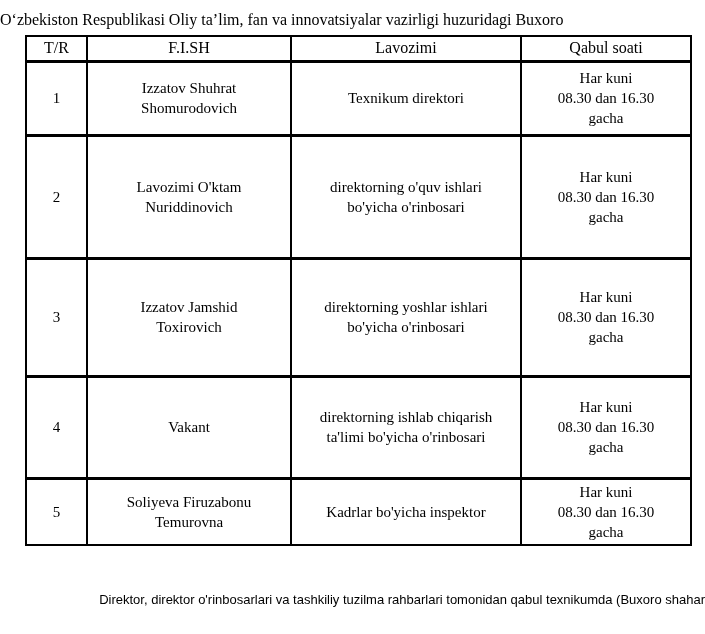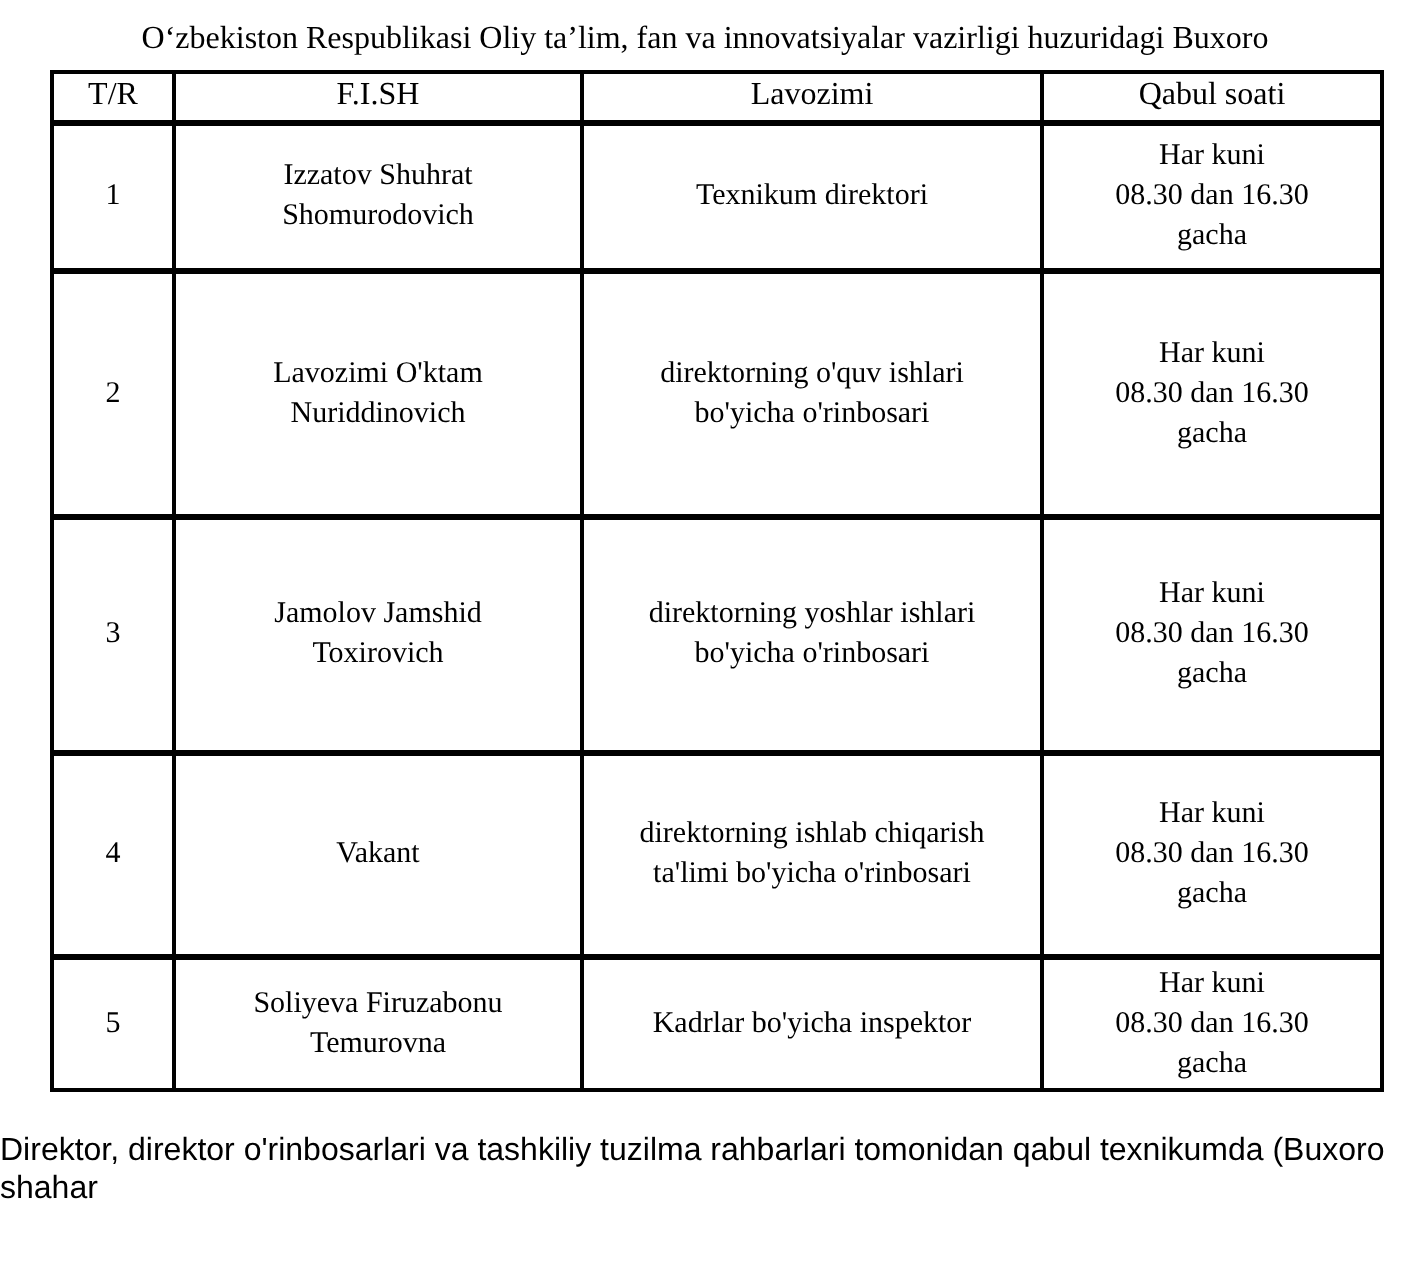--- a/index.html
+++ b/index.html
@@ -9,21 +9,21 @@
     color: #000000;
   }
   body {
     width: 705px;
     height: 634px;
     font-family: "Liberation Serif", serif;
     overflow: hidden;
   }
   .doc-title {
     padding-top: 9px;
-    text-align: center;
+    text-align: left;
     font-size: 16px;
     line-height: 21px;
   }
   table.schedule {
     border-collapse: collapse;
     table-layout: fixed;
     width: 665px;
     margin-left: 25px;
     margin-top: 5px;
   }
@@ -44,24 +44,24 @@
     padding: 0 4px;
   }
   tbody td { border-top-width: 3px; }
   tbody tr:last-child td { border-bottom-width: 2px; }
   tr.r1 { height: 74px; }
   tr.r2 { height: 123px; }
   tr.r3 { height: 118px; }
   tr.r4 { height: 102px; }
   tr.r5 { height: 64px; }
   .doc-footer {
-    margin-top: 20px;
-    text-align: left;
+    margin-top: 44px;
+    text-align: right;
     font-family: "Liberation Sans", sans-serif;
-    font-size: 16px;
+    font-size: 13px;
     line-height: 19px;
   }
 </style>
 </head>
 <body>
 
 <div class="page">
 
   <div class="doc-title">
     <div>Oʻzbekiston Respublikasi Oliy ta’lim, fan va innovatsiyalar vazirligi huzuridagi Buxoro</div>
@@ -97,21 +97,21 @@
         <td>Lavozimi O'ktam
 Nuriddinovich</td>
         <td>direktorning o'quv  ishlari
 bo'yicha o'rinbosari</td>
         <td>Har kuni
 08.30 dan 16.30
 gacha</td>
       </tr>
       <tr class="r3">
         <td>3</td>
-        <td>Jamolov Jamshid
+        <td>Izzatov Jamshid
 Toxirovich</td>
         <td>direktorning yoshlar ishlari
 bo'yicha o'rinbosari</td>
         <td>Har kuni
 08.30 dan 16.30
 gacha</td>
       </tr>
       <tr class="r4">
         <td>4</td>
         <td>Vakant</td>

